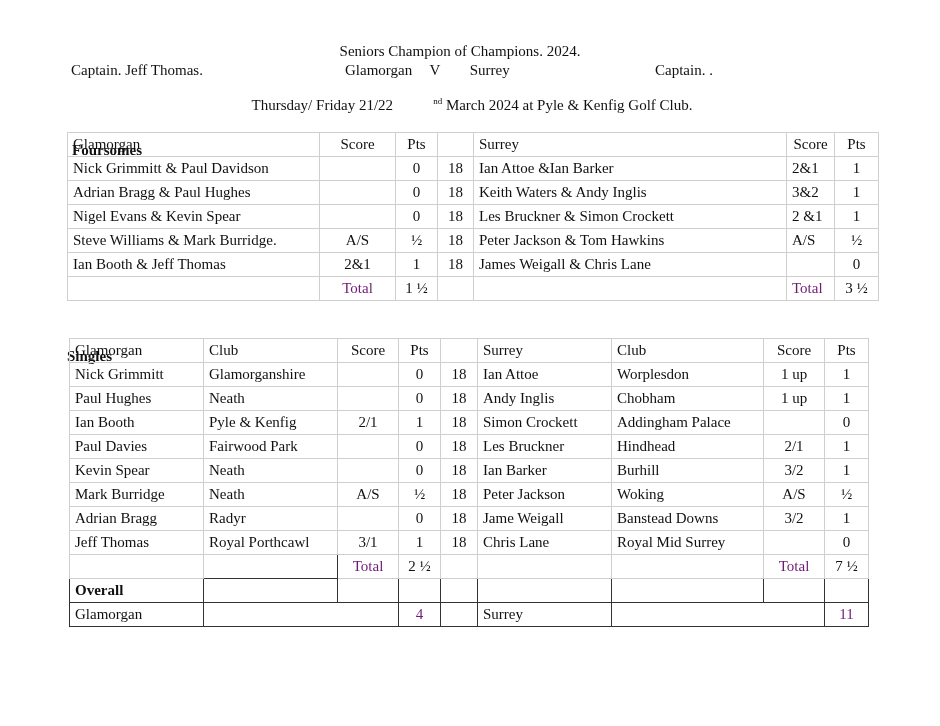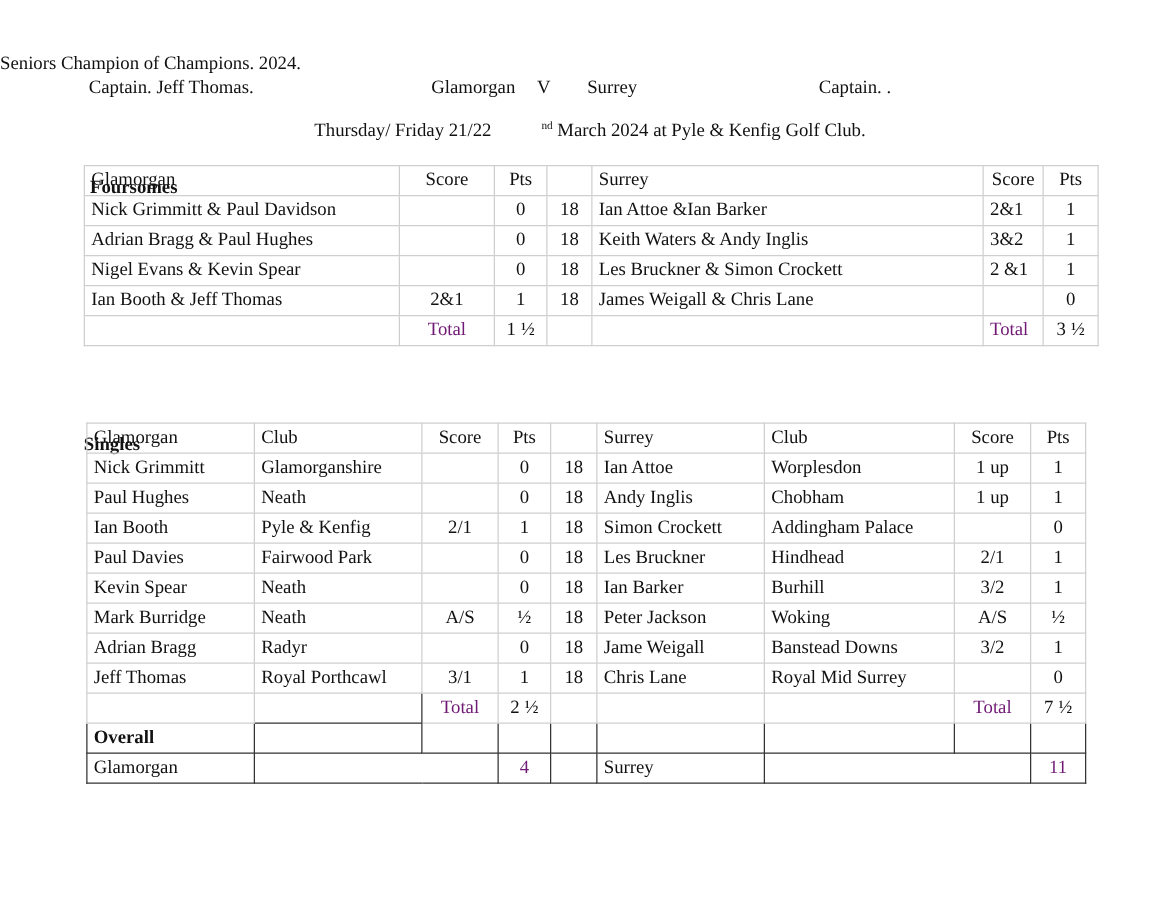--- a/index.html
+++ b/index.html
@@ -1,18 +1,18 @@
 <!DOCTYPE html>
 <html><head>
 <meta charset="utf-8">
 <style>
   html, body { margin:0; padding:0; background:#ffffff; }
   body { width:940px; height:726px; position:relative; font-family:"Liberation Serif", serif; color:#111; font-size:15px; overflow:hidden; }
   .abs { position:absolute; white-space:nowrap; }
-  .title { left:0; width:920px; text-align:left; top:43px; font-size:15px; }
+  .title { left:0; width:920px; text-align:center; top:43px; font-size:15px; }
   .cap-left { left:71px; top:62px; }
   .teams { left:345px; top:62px; }
   .teams span { display:inline-block; }
   .cap-right { left:655px; top:62px; }
   .date { left:0; width:944px; text-align:center; top:97px; }
   .date sup { font-size:9px; vertical-align:super; line-height:0;margin-left:40px; }
   .section { font-weight:bold;margin-top:28px; }
   .foursomes-label { left:72px; top:114px; }
   .singles-label { left:67px; top:320px;text-align:center; }
   table { border-collapse:collapse; position:absolute; table-layout:fixed; font-size:15px; }
@@ -80,20 +80,29 @@
     <tr>
       <td>Nigel Evans &amp; Kevin Spear</td>
       <td class="c"></td>
       <td class="c">0</td>
       <td class="c">18</td>
       <td>Les Bruckner &amp; Simon Crockett</td>
       <td>2 &amp;1</td>
       <td class="c">1</td>
     </tr>
     <tr>
+      <td>Steve Williams &amp; Mark Burridge.</td>
+      <td class="c">A/S</td>
+      <td class="c">½</td>
+      <td class="c">18</td>
+      <td>Peter Jackson &amp; Tom Hawkins</td>
+      <td>A/S</td>
+      <td class="c">½</td>
+    </tr>
+    <tr>
       <td>Ian Booth &amp; Jeff Thomas</td>
       <td class="c">2&amp;1</td>
       <td class="c">1</td>
       <td class="c">18</td>
       <td>James Weigall &amp; Chris Lane</td>
       <td></td>
       <td class="c">0</td>
     </tr>
     <tr>
       <td></td>

